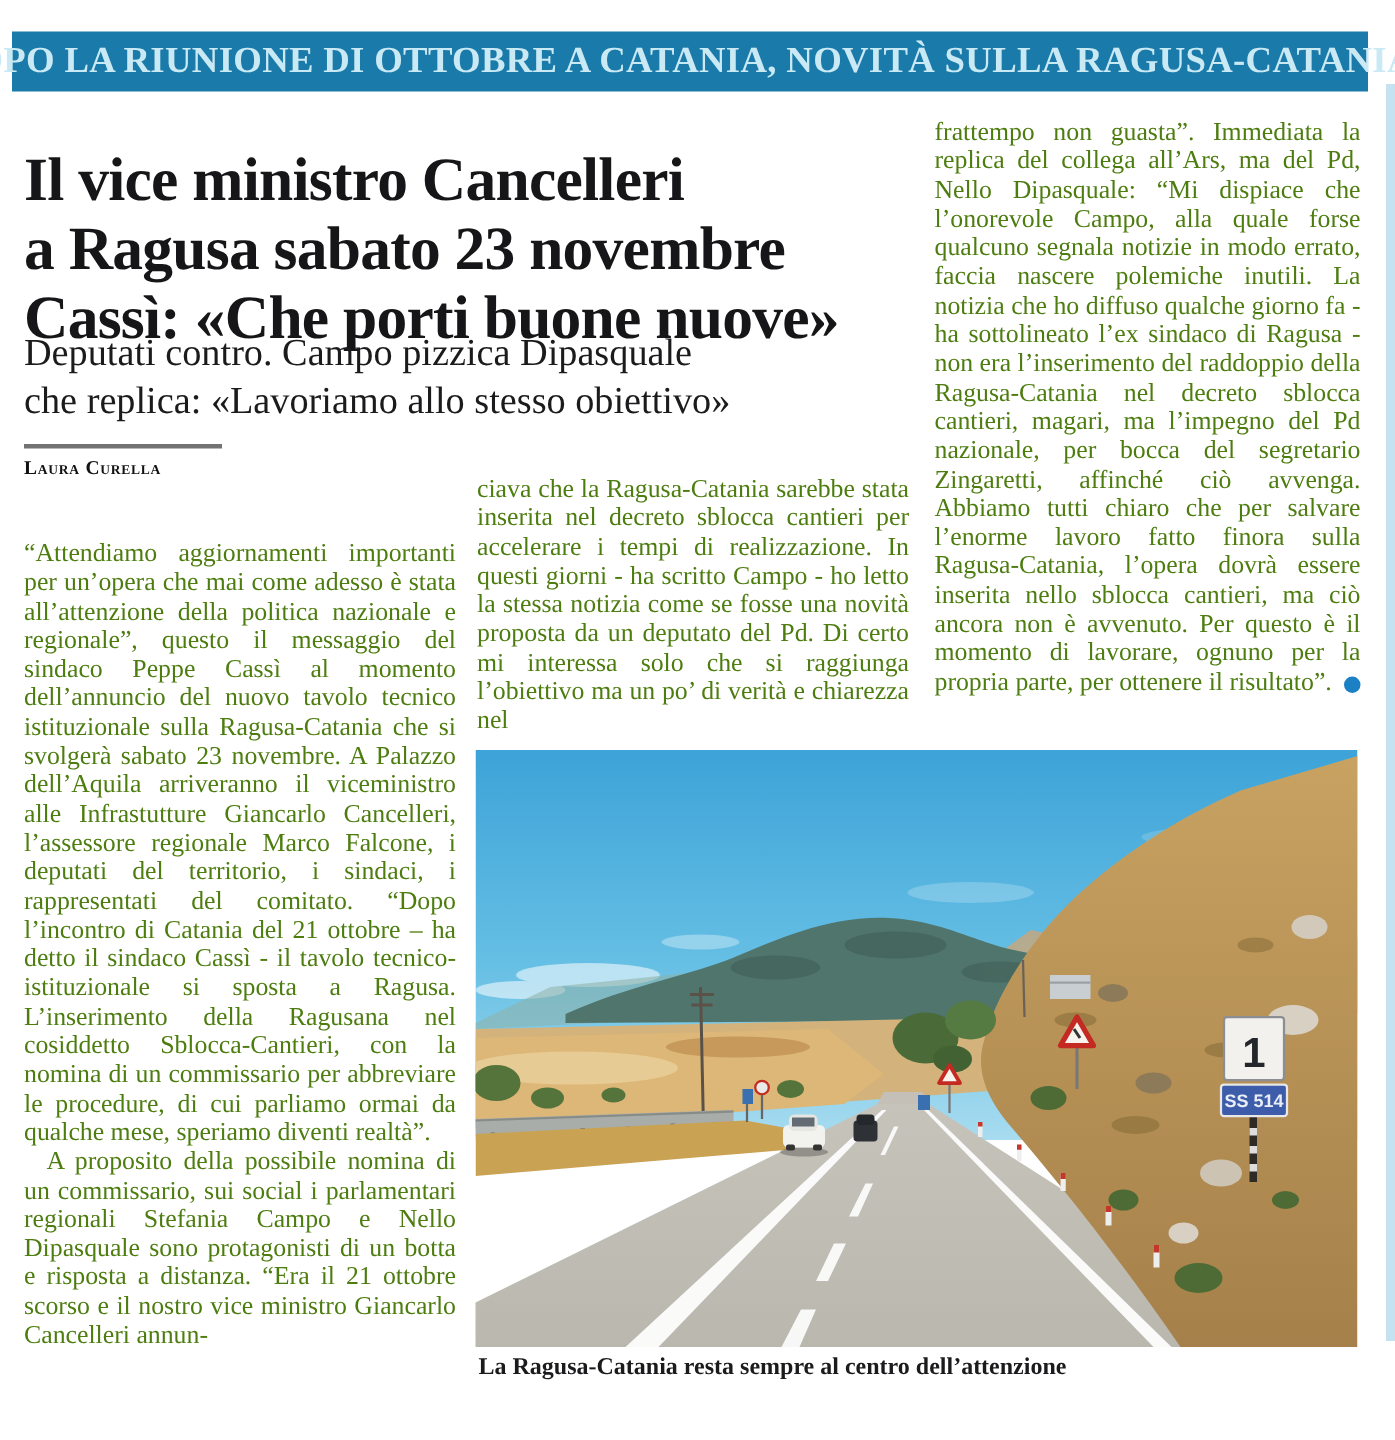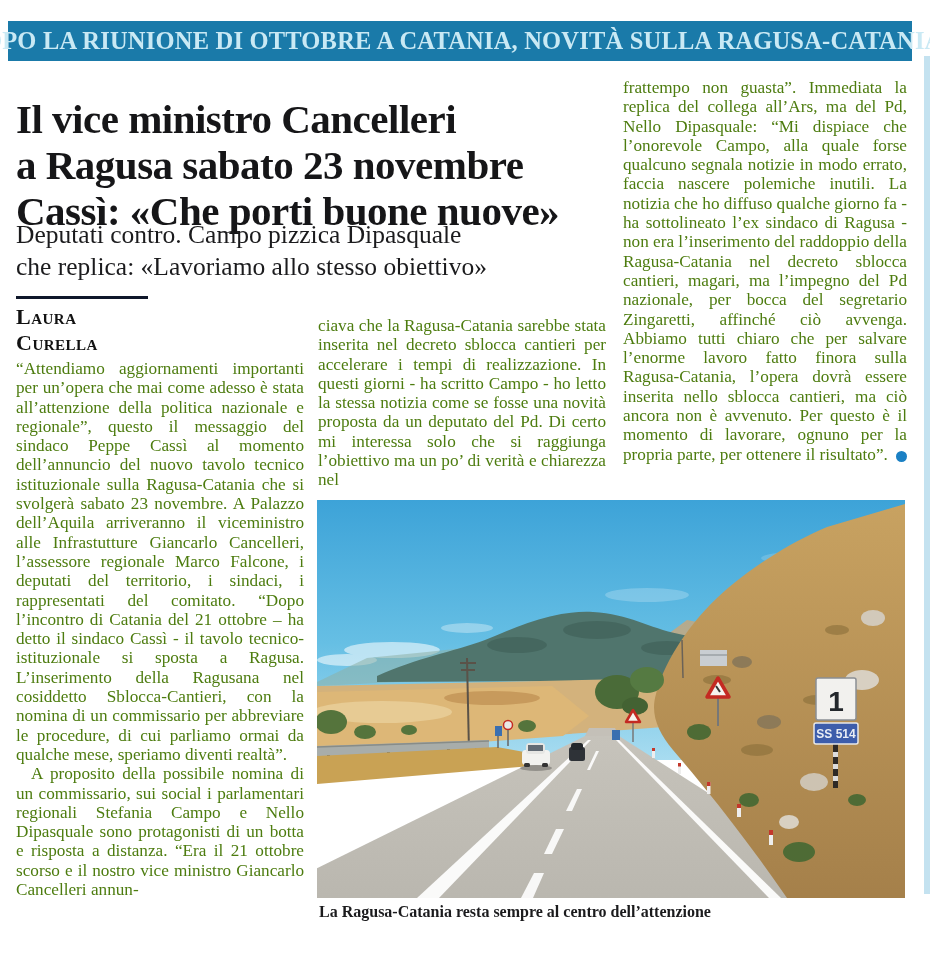--- a/index.html
+++ b/index.html
@@ -7,22 +7,22 @@
         font-family:"Liberation Serif",serif;color:#1b1b1d;}
   .kicker{position:absolute;left:8px;top:21px;width:904px;height:40px;background:#1a7aa9;
           display:flex;align-items:center;justify-content:center;}
   .kicker span{color:#c9e9f4;font-weight:bold;font-size:24.5px;letter-spacing:.2px;white-space:nowrap;}
   .edge-strip{position:absolute;left:924px;top:56px;width:6px;height:838px;background:#c4e2f0;}
   .headline{position:absolute;left:16px;top:70px;width:604px;font-size:41px;font-weight:bold;
             line-height:1.12;letter-spacing:-.5px;white-space:pre-line;color:#161618;}
   .subhead{position:absolute;left:16px;top:219px;width:600px;font-size:25.5px;line-height:1.26;
            white-space:pre-line;color:#1b1b1d;}
   .subhead .lead{font-weight:normal;}
-  .byline{position:absolute;left:16px;top:296px;width:132px;border-top:3px solid #0f172a;
-          padding-top:5px;font-size:22px;font-weight:bold;font-variant:small-caps;
+  .byline{position:absolute;left:16px;top:296px;width:132px;border-top:3px solid #737373;
+          padding-top:5px;font-size:13px;font-weight:bold;font-variant:small-caps;
           letter-spacing:.5px;color:#121212;}
   .bodytext{position:absolute;font-size:17.2px;line-height:19.3px;color:#4d7c0f;
             text-align:justify;}
   .bodytext p{margin:0;}
   .col1{left:16px;top:359px;width:288px;}
   .col1 p.indent{text-indent:15px;}
   .col2{left:318px;top:316px;width:288px;}
   .col3{left:623px;top:78px;width:284px;padding-bottom:1px;}
   .end-dot{position:absolute;right:0;bottom:3px;width:11px;height:11px;border-radius:50%;
            background:#1b80c4;}

